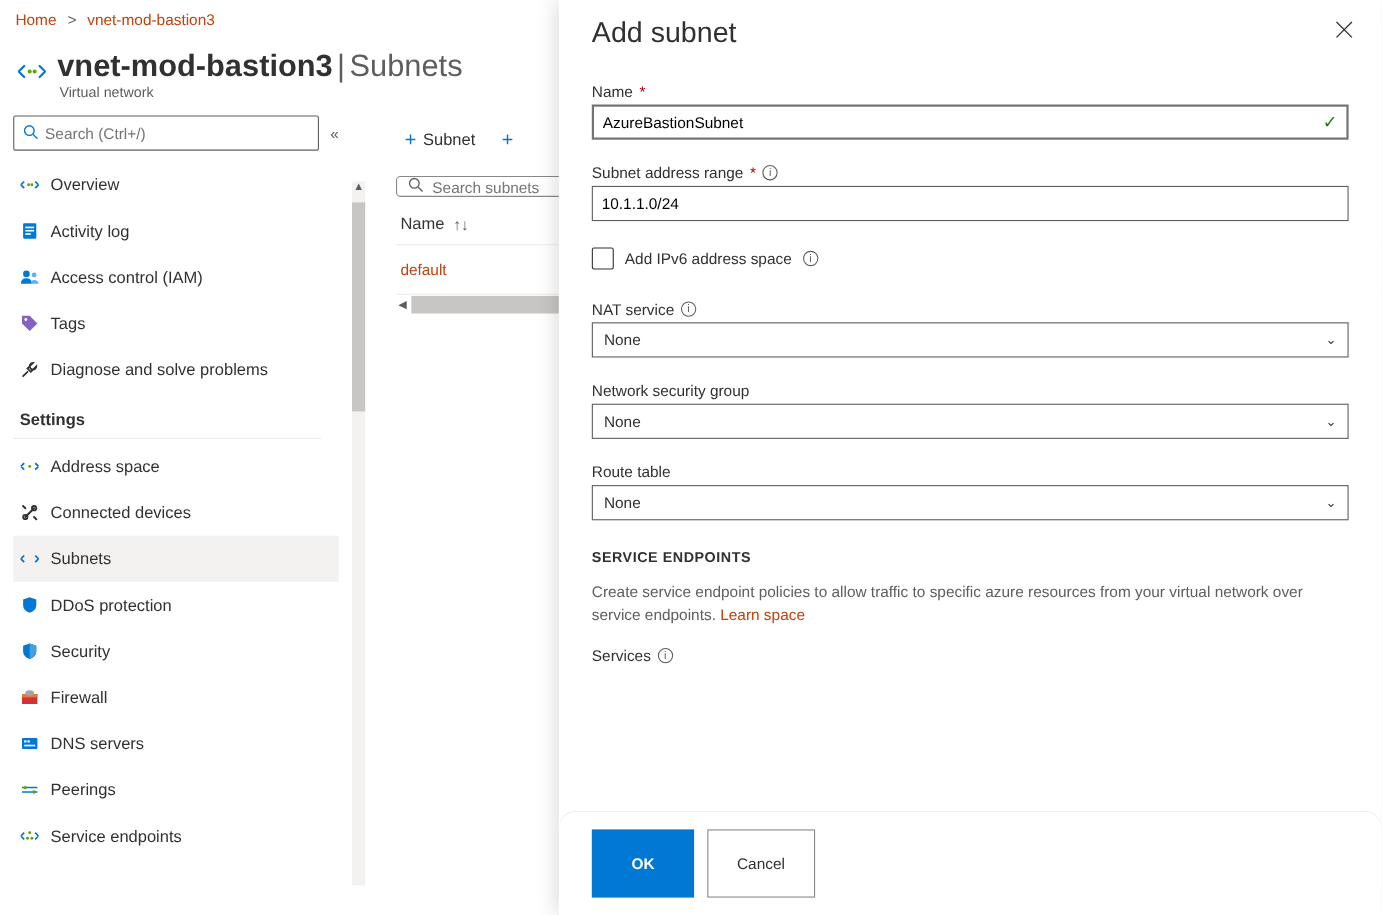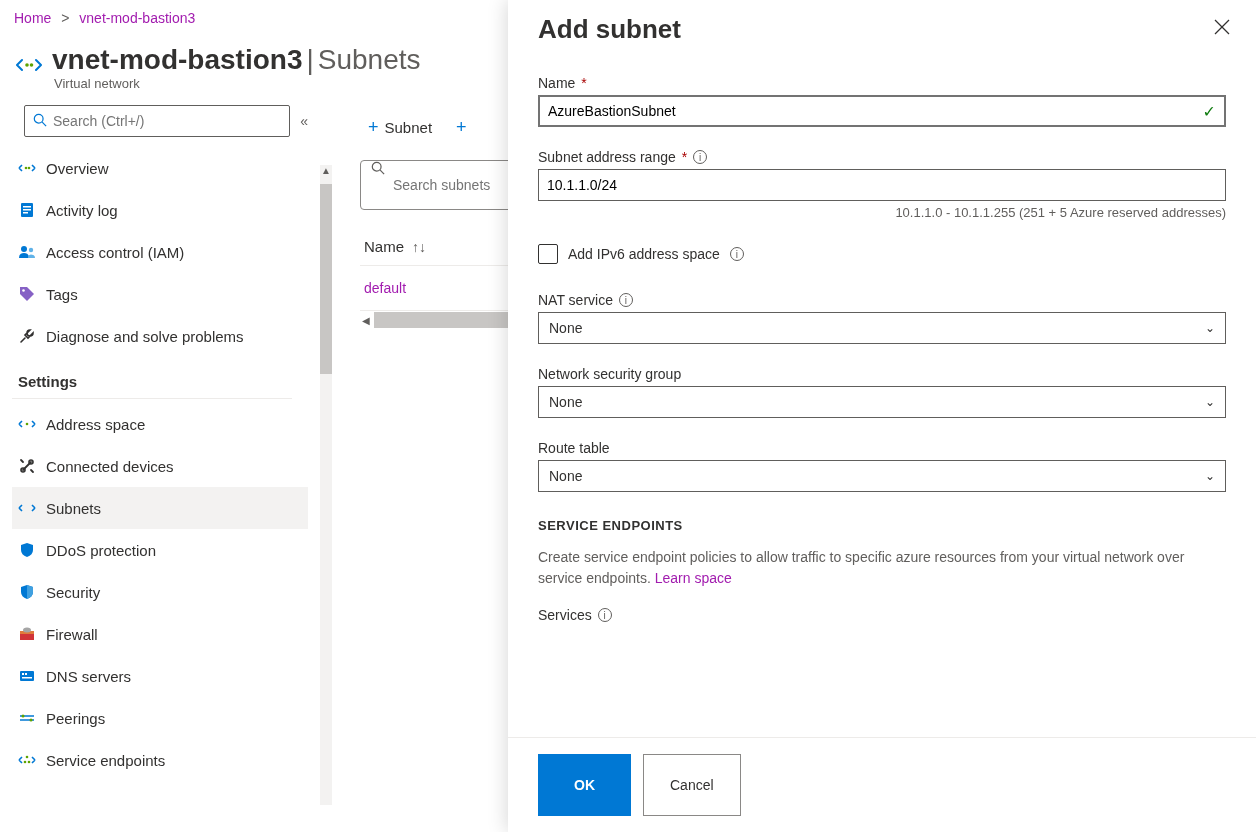--- a/index.html
+++ b/index.html
@@ -1,75 +1,75 @@
 <!DOCTYPE html>
 <html><head>
 <meta charset="utf-8">
 <style>
   * { box-sizing: border-box; margin: 0; padding: 0; }
   body { font-family: "Segoe UI", Arial, sans-serif; font-size: 14px; color: #323130; background: #fff; width: 1256px; height: 832px; overflow: hidden; position: relative; }
-  a { color: #a21caf; text-decoration: none; cursor: pointer; margin-top: 23px; }
+  a { color: #c2410c; text-decoration: none; cursor: pointer; margin-top: 23px; }
   .breadcrumb { padding: 10px 14px; font-size: 14px; }
   .breadcrumb .sep { color: #605e5c; margin: 0 6px; }
   .page-header { display: flex; align-items: flex-start; padding: 8px 14px 10px 14px; }
   .vnet-icon { width: 30px; height: 30px; margin-right: 8px; display: flex; align-items: center; justify-content: center; margin-top: 6px;}
   .title-block { display: flex; flex-direction: column; }
   .title-row { display: flex; align-items: baseline; gap: 4px; }
   .title-main { font-size: 28px; font-weight: 600; }
   .title-section { font-size: 28px; font-weight: 400; color: #605e5c; }
   .title-sub { font-size: 13px; color: #605e5c; margin-left: 2px; }
   .layout { display: flex; height: calc(100% - 100px); }
   .sidebar { width: 320px; padding: 0 12px; position: relative; }
-  .search-wrap { display: flex; align-items: center; gap: 10px; padding: 4px 0 10px 0; margin-left: 12px; }
+  .search-wrap { display: flex; align-items: center; gap: 10px; padding: 4px 0 10px 0; }
   .search-box { flex: 1; display: flex; align-items: center; border: 1px solid #605e5c; border-radius: 2px; height: 32px; padding: 0 8px; }
   .search-box input { border: none; outline: none; flex: 1; font-size: 14px; color: #605e5c; margin-left: 6px; background: transparent; }
   .collapse-sidebar { color: #605e5c; cursor: pointer; font-size: 14px; }
   .nav-item { display: flex; align-items: center; gap: 10px; height: 42px; padding: 0 6px; cursor: pointer; font-size: 15px; }
   .nav-item.active { background: #f3f2f1; }
   .nav-icon { width: 18px; height: 18px; display: flex; align-items: center; justify-content: center; flex-shrink: 0; }
   .nav-section-title { font-weight: 600; font-size: 15px; padding: 16px 6px 8px 6px; border-bottom: 1px solid #edebe9; margin-bottom: 4px; width: 280px;}
   .scrollbar-stub { position: absolute; right: -12px; top: 64px; width: 12px; background: #f3f2f1; height: 640px; }
   .scrollbar-thumb { background: #c8c6c4; height: 190px; margin-top: 8px; }
   .scroll-arrow-up { font-size: 10px; color: #605e5c; text-align: center;}
   .main { flex: 1; padding: 0 0 0 40px; position: relative; }
   .toolbar { display: flex; align-items: center; gap: 8px; padding: 12px 0 18px 0; }
   .toolbar-btn { display: flex; align-items: center; gap: 6px; font-size: 15px; color: #323130; cursor: pointer; padding: 4px 8px; }
   .toolbar-btn .plus { color: #0078d4; font-size: 18px; font-weight: 300; }
-  .filter-box { display: flex; border: 1px solid #8a8886; border-radius: 4px; height: 50px; padding: 0 10px; width: 170px; margin-bottom: 18px; }
+  .filter-box { display: flex; align-items: center; border: 1px solid #8a8886; border-radius: 4px; height: 19px; padding: 0 10px; width: 170px; margin-bottom: 6px; }
   .filter-box input { border: none; outline: none; flex: 1; font-size: 14px; color: #605e5c; margin-left: 8px; background: transparent; }
   .table-head { display: flex; align-items: center; gap: 8px; padding: 10px 4px; border-bottom: 1px solid #edebe9; }
   .col-name { font-size: 15px; color: #323130; }
   .sort-icon { font-size: 14px; color: #605e5c; }
   .table-row { padding: 14px 4px; border-bottom: 1px solid #edebe9; }
   .hscroll-stub { display: flex; align-items: center; height: 18px; margin-top: 0; }
   .hscroll-arrow { font-size: 10px; color: #605e5c; padding: 0 2px; }
   .hscroll-track { flex: 1; background: #c8c6c4; height: 16px; margin: 0 2px; }
 
   
   .panel { position: absolute; top: 0; right: 0; width: 748px; height: 832px; background: #fff; box-shadow: -2px 0 18px rgba(0,0,0,0.15); display: flex; flex-direction: column; }
   .panel-header { display: flex; justify-content: space-between; align-items: center; padding: 14px 22px 10px 30px; }
-  .panel-title { font-size: 26px; font-weight: 700; }
+  .panel-title { font-size: 26px; font-weight: 400; }
   .close-btn { font-size: 18px; color: #323130; cursor: pointer; padding: 4px; }
   .panel-body { flex: 1; padding: 20px 30px 0 30px; overflow: hidden; }
   .field-label { font-size: 14px; color: #323130; margin-bottom: 4px; display: flex; align-items: center; gap: 6px; }
   .required { color: #a80000; }
   .info-icon { width: 14px; height: 14px; border: 1px solid #605e5c; border-radius: 50%; font-size: 10px; display: flex; align-items: center; justify-content: center; color: #605e5c; cursor: help; }
   .text-input { width: 100%; height: 32px; border: 1px solid #605e5c; padding: 0 8px; font-size: 14px; outline: none; position: relative; }
   .input-wrap { position: relative; margin-bottom: 4px; }
   .input-wrap.focused .text-input { border: 2px solid #737373; }
   .check-icon { position: absolute; right: 10px; top: 50%; transform: translateY(-50%); color: #107c10; font-size: 16px; }
   .help-text { font-size: 13px; color: #605e5c; text-align: right; margin-bottom: 18px; margin-top: 2px;}
   .field-block { margin-bottom: 22px; }
   .checkbox-row { display: flex; align-items: center; gap: 10px; margin-bottom: 28px; margin-top: 24px;}
   .checkbox { width: 20px; height: 20px; border: 1px solid #323130; border-radius: 2px; cursor: pointer; }
   .dropdown { width: 100%; height: 32px; border: 1px solid #605e5c; display: flex; align-items: center; justify-content: space-between; padding: 0 10px; cursor: pointer; }
   .chev-down { font-size: 12px; color: #323130; }
   .section-heading { font-size: 13px; font-weight: 700; letter-spacing: 0.5px; margin: 26px 0 14px 0; }
   .section-desc { font-size: 14px; color: #605e5c; line-height: 1.5; margin-bottom: 18px; }
-  .panel-footer { border-top: 1px solid #edebe9; padding: 16px 30px; display: flex; gap: 12px; }
+  .panel-footer { border-top: 1px solid #edebe9; padding: 16px 30px; display: flex; gap: 12px; border-radius: 16px; }
   .btn-primary { background: #0078d4; color: #fff; border: none; padding: 7px 36px; font-size: 14px; font-weight: 600; cursor: pointer; }
   .btn-secondary { background: #fff; color: #323130; border: 1px solid #8a8886; padding: 22px 26px; font-size: 14px; cursor: pointer; }
 </style>
 </head>
 <body>
 
 <div class="breadcrumb">
   <a>Home</a>
   <span class="sep">&gt;</span>
   <a>vnet-mod-bastion3</a>
@@ -310,21 +310,20 @@
 
     <div>
       <div class="field-label">
         <span>Subnet address range</span>
         <span class="required">*</span>
         <span class="info-icon">i</span>
       </div>
       <div class="input-wrap">
         <input class="text-input" value="10.1.1.0/24" style="">
       </div>
-      <div class="help-text">10.1.1.0 - 10.1.1.255 (251 + 5 Azure reserved addresses)</div>
     </div>
 
     <div class="checkbox-row">
       <div class="checkbox"></div>
       <span>Add IPv6 address space</span>
       <span class="info-icon">i</span>
     </div>
 
     <div class="field-block">
       <div class="field-label">

